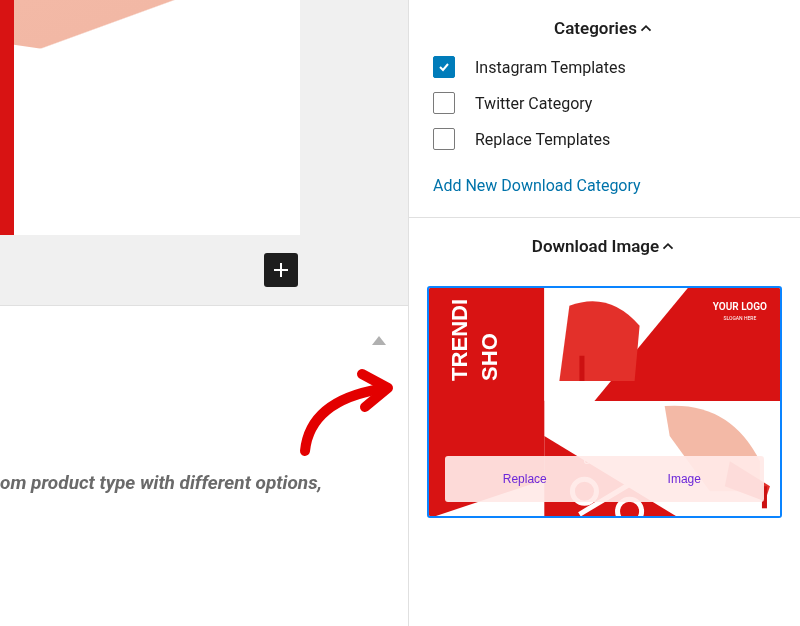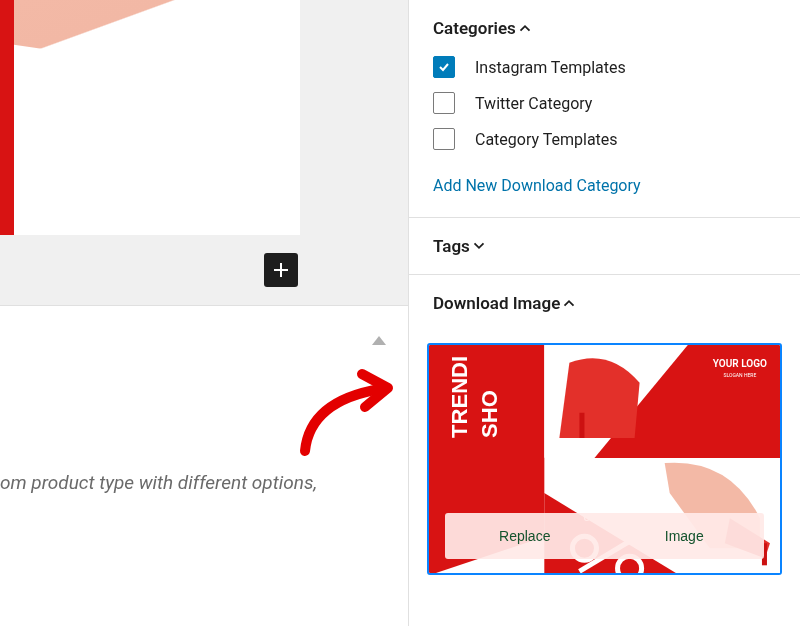--- a/index.html
+++ b/index.html
@@ -55,20 +55,21 @@
       display: flex;
       align-items: center;
       justify-content: center;
       cursor: pointer;
     }
     .add-block-btn svg { fill: #fff; }
     .lower-left {
       position: relative;
       height: 306px;
       border-top: 1px solid #e0e0e0;
+      font-weight: bold;
     }
     .collapse-toggle {
       position: absolute;
       top: 30px;
       right: 22px;
       width: 0; height: 0;
       border-left: 7px solid transparent;
       border-right: 7px solid transparent;
       border-bottom: 9px solid #b0b0b0;
       cursor: pointer;
@@ -96,21 +97,21 @@
       height: 626px;
       border-left: 1px solid #e0e0e0;
       background: #fff;
     }
     .panel-section {
       border-bottom: 1px solid #e0e0e0;
     }
     .panel-header {
       display: flex;
       align-items: center;
-      justify-content: flex-start;
+      justify-content: center;
       padding: 18px 24px 18px 24px;
       cursor: pointer;
     }
     .panel-header h2 {
       font-size: 17px;
       font-weight: 600;
       color: #1e1e1e;
     }
     .chevron {
       width: 18px; height: 18px;
@@ -173,22 +174,22 @@
       height: 46px;
       display: flex;
       background: rgba(255, 233, 231, 0.93);
       border-radius: 3px;
       overflow: hidden;
     }
     .image-actions button {
       flex: 1;
       border: none;
       background: transparent;
-      font-size: 14px;
-      color: #14532d;
+      font-size: 12px;
+      color: #6d28d9;
       cursor: pointer;
     }
   </style>
 </head>
 <body>
 
 <div class="left-panel">
   <div class="editor-area">
     <div class="hero-image">
       <div class="red-stripe"></div>
@@ -227,34 +228,26 @@
             </svg>
         </div>
         <span class="chk-label">Instagram Templates</span>
       </div>
       <div class="checkbox-row">
         <div class="chk"></div>
         <span class="chk-label">Twitter Category</span>
       </div>
       <div class="checkbox-row">
         <div class="chk"></div>
-        <span class="chk-label">Category Templates</span>
+        <span class="chk-label">Replace Templates</span>
       </div>
       <a class="add-new-link">Add New Download Category</a>
     </div>
   </div>
 
-  <div class="panel-section">
-    <div class="panel-header">
-      <h2>Tags</h2>
-      <svg class="chevron" viewBox="0 0 20 20">
-          <path d="M5 7l5 5 5-5" stroke="#1e1e1e" stroke-width="2" fill="none"></path>
-        </svg>
-    </div>
-  </div>
 
   <div class="panel-section" style="border-bottom:none;">
     <div class="panel-header">
       <h2>Download Image</h2>
       <svg class="chevron" viewBox="0 0 20 20">
           <path d="M5 13l5-5 5 5" stroke="#1e1e1e" stroke-width="2" fill="none"></path>
         </svg>
     </div>
     <div class="download-image-wrap">
       <div class="preview-container">

